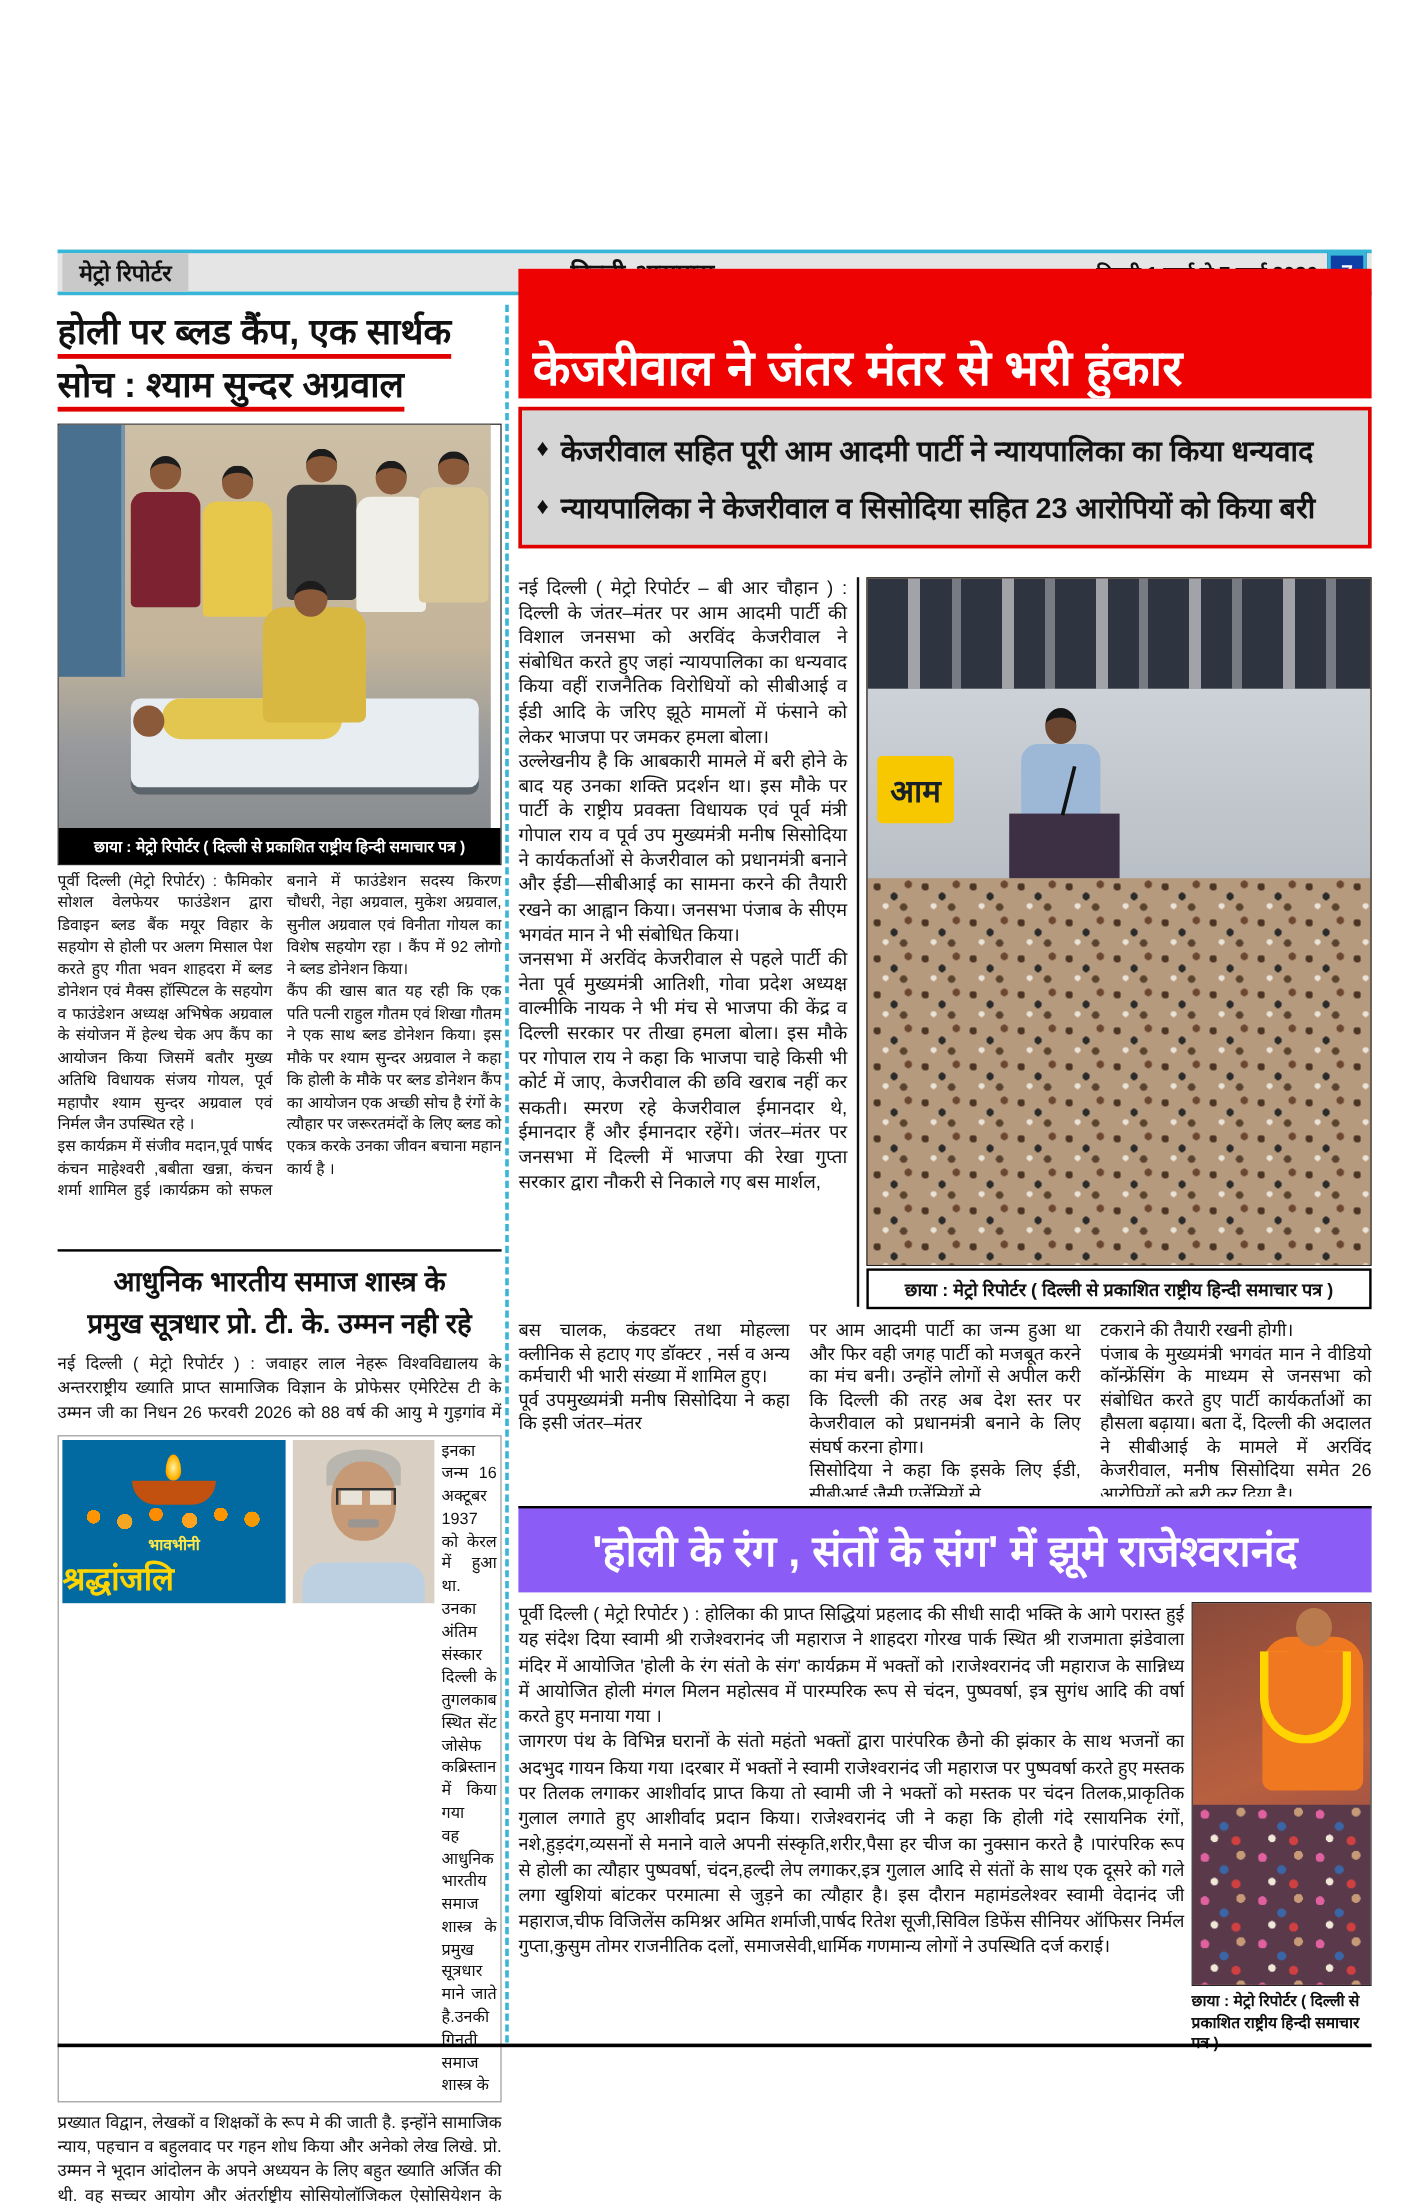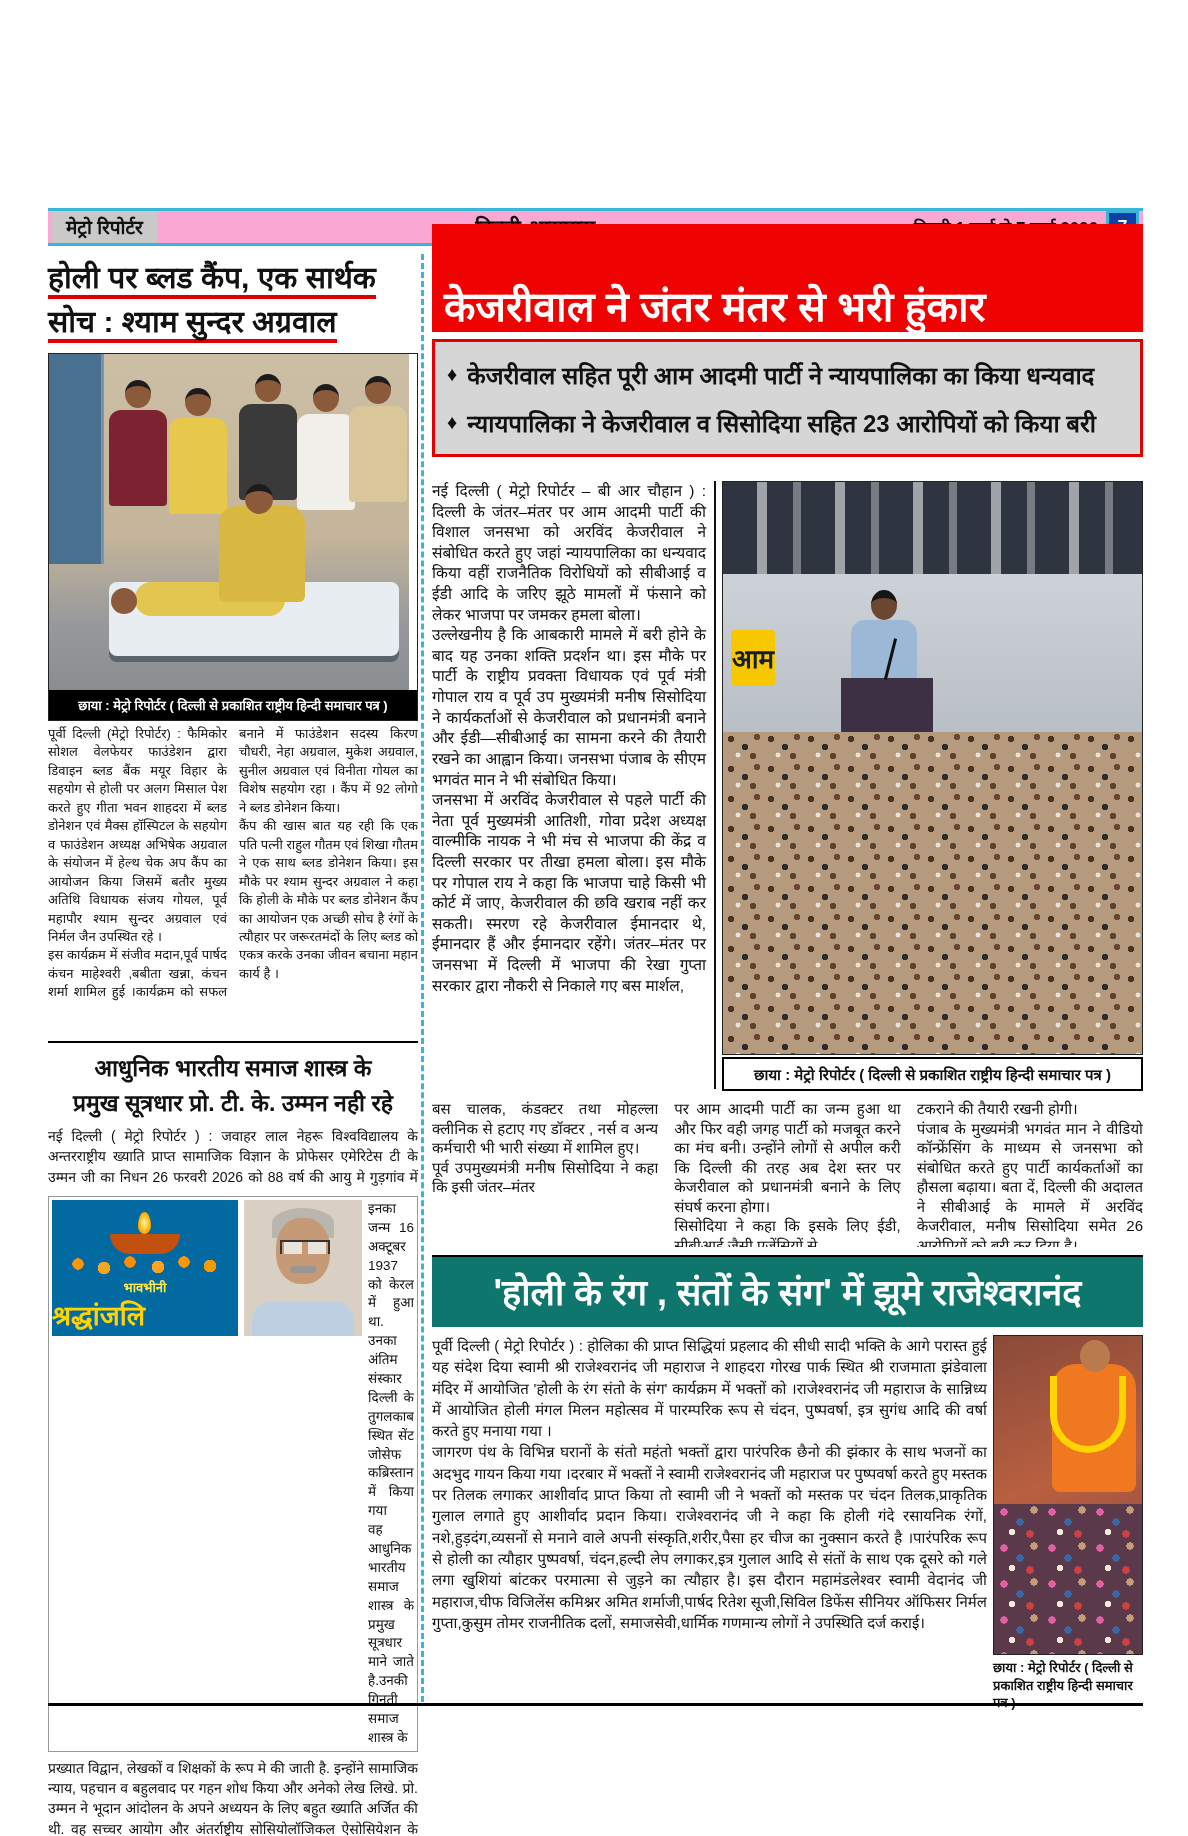--- a/index.html
+++ b/index.html
@@ -2,21 +2,21 @@
 <html><head>
 <meta charset="utf-8">
 <style>
   html,body{margin:0;padding:0;background:#ffffff;}
   body{width:1188px;height:1836px;position:relative;font-family:"Liberation Sans",sans-serif;color:#111;overflow:hidden;}
   .abs{position:absolute;}
   .txt{white-space:pre-line;text-align:justify;overflow:hidden;}
 
   
   .masthead{left:48px;top:208px;width:1095px;height:38px;border-top:3px solid #38b6d8;border-bottom:3px solid #38b6d8;
-    display:flex;align-items:center;justify-content:space-between;padding:0 4px;box-sizing:border-box;background:#f9a8d4;}
+    display:flex;align-items:center;justify-content:space-between;padding:0 4px;box-sizing:border-box;background:#e5e5e5;}
   .mast-brand{background:#c9c9c9;padding:3px 14px;font-weight:bold;font-size:19px;}
   .mast-section{font-weight:bold;font-size:21px;}
   .mast-right{display:flex;align-items:center;gap:8px;}
   .mast-date{font-weight:bold;font-size:17px;}
   .mast-pagenum{width:27px;height:29px;background:#0d3fa6;border:3px solid #38b6d8;color:#fff;font-weight:bold;font-size:18px;
     display:flex;align-items:center;justify-content:center;}
 
   
   .col-left{left:48px;top:254px;width:370px;}
   .sep-dashed{left:421px;top:254px;width:0;height:1448px;border-left:3px dashed #38b6d8;}
@@ -79,35 +79,35 @@
   .kr-vline{width:0;border-left:2px solid #111;height:608px;}
   .kr-photocol{flex:1;margin-left:6px;}
   .photo2{width:100%;height:574px;position:relative;background:#b99f86;overflow:hidden;border:1px solid #222;box-sizing:border-box;}
   .p2-banner{position:absolute;left:0;top:0;width:100%;height:92px;background:#2e3440;
     background-image:repeating-linear-gradient(90deg,transparent 0 34px,rgba(255,255,255,.55) 34px 44px,transparent 44px 70px,rgba(255,255,255,.35) 70px 78px);}
   .p2-stage{position:absolute;left:0;top:92px;width:100%;height:158px;background:linear-gradient(#cdd2d8,#b9bfc6);}
   .p2-speaker-head{position:absolute;left:148px;top:108px;width:26px;height:30px;border-radius:50%;background:#6b4630;border-top:8px solid #151515;box-sizing:border-box;}
   .p2-speaker-body{position:absolute;left:128px;top:138px;width:66px;height:66px;border-radius:14px 14px 0 0;background:#9db8d6;}
   .p2-podium{position:absolute;left:118px;top:196px;width:92px;height:54px;background:#3d3044;}
   .p2-mic{position:absolute;left:166px;top:156px;width:3px;height:42px;background:#111;transform:rotate(14deg);}
-  .p2-sign{position:absolute;left:8px;top:148px;width:44px;height:56px;background:#f7c800;color:#17202a;font-weight:bold;font-size:26px;
+  .p2-sign{position:absolute;left:8px;top:148px;width:64px;height:56px;background:#f7c800;color:#17202a;font-weight:bold;font-size:26px;
     display:flex;align-items:center;justify-content:center;border-radius:4px;}
   .p2-crowd{position:absolute;left:0;top:250px;width:100%;height:324px;background:#b59a7e;
     background-image:radial-gradient(circle 5px at 8px 7px,#4a3423 60%,transparent 64%),
       radial-gradient(circle 5px at 22px 15px,#2b2b2b 60%,transparent 64%),
       radial-gradient(circle 5px at 34px 5px,#6b4630 60%,transparent 64%),
       radial-gradient(circle 4px at 15px 23px,#e8e2d8 60%,transparent 66%),
       radial-gradient(circle 5px at 30px 24px,#59432e 60%,transparent 64%);
     background-size:40px 30px;}
   .caption-band{border:2px solid #000;background:#fff;font-weight:bold;font-size:15px;text-align:center;padding:5px 2px;margin-top:2px;}
   .threecol{display:flex;gap:16px;margin-top:8px;height:148px;overflow:hidden;}
   .threecol > div{flex:1;font-size:15px;line-height:1.3;}
 
   
-  .redbox2{margin-top:8px;background:#0f766e;border-top:2px solid #000;color:#fff;font-weight:bold;font-size:36px;text-align:center;
+  .redbox2{margin-top:8px;background:#8b5cf6;border-top:2px solid #000;color:#fff;font-weight:bold;font-size:36px;text-align:center;
     padding:10px 4px 12px 4px;height:72px;box-sizing:border-box;overflow:hidden;}
   .holi-wrap{display:flex;margin-top:8px;gap:6px;}
   .holi-text{flex:1;font-size:15px;line-height:1.42;height:372px;}
   .holi-right{width:150px;flex:none;}
   .photo4{width:148px;height:318px;position:relative;background:linear-gradient(160deg,#8a4a3a 0%,#b86040 45%,#7a3a4a 100%);overflow:hidden;border:1px solid #222;}
   .p4-saint{position:absolute;right:6px;top:28px;width:84px;height:128px;background:#f07820;border-radius:24px 24px 8px 8px;}
   .p4-sainthead{position:absolute;right:32px;top:4px;width:30px;height:32px;border-radius:50%;background:#b97a4e;}
   .p4-garland{position:absolute;right:16px;top:40px;width:62px;height:70px;border:7px solid #ffd400;border-top:none;border-radius:0 0 40px 40px;}
   .p4-crowd{position:absolute;left:0;bottom:0;width:100%;height:150px;background:#5a3a4a;
     background-image:radial-gradient(circle 6px at 10px 8px,#e060a0 60%,transparent 64%),

